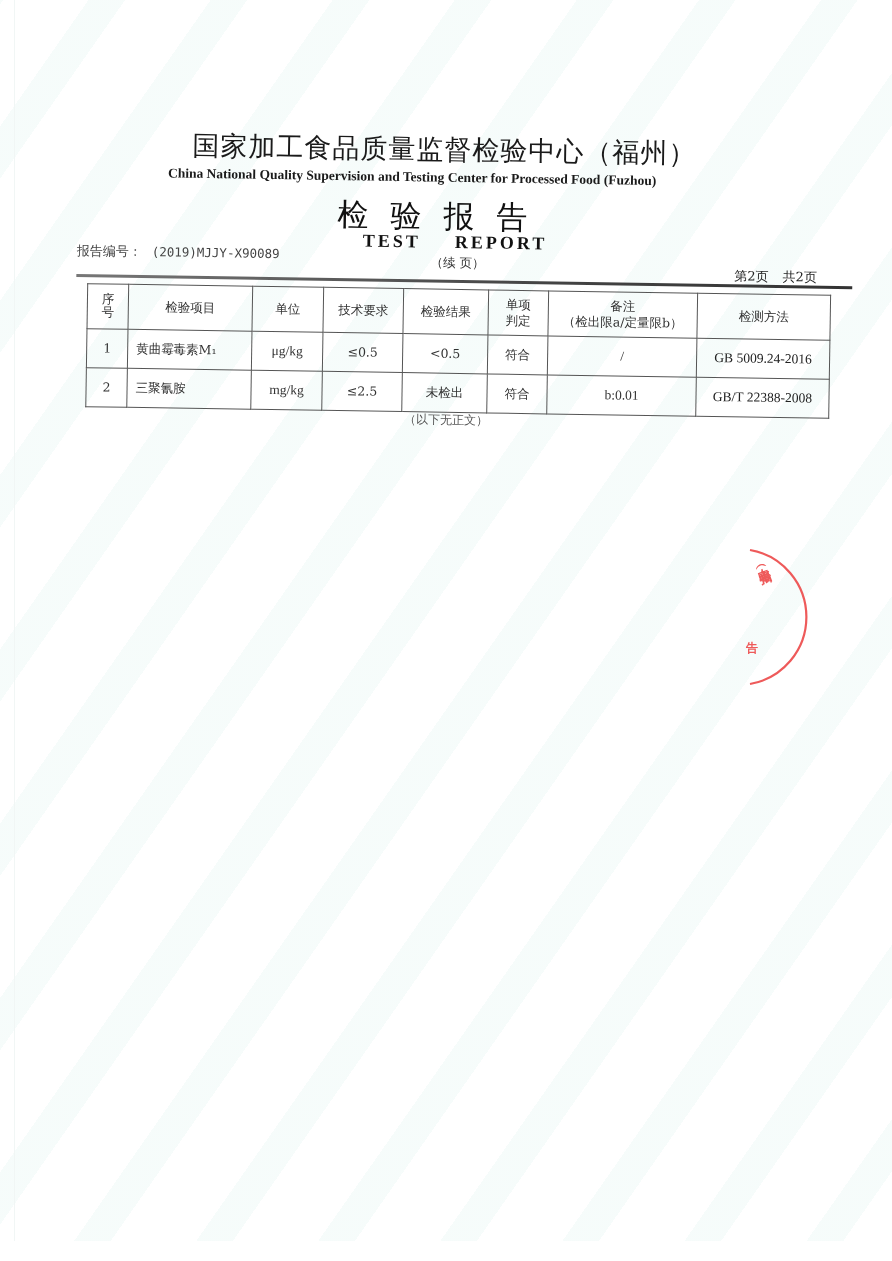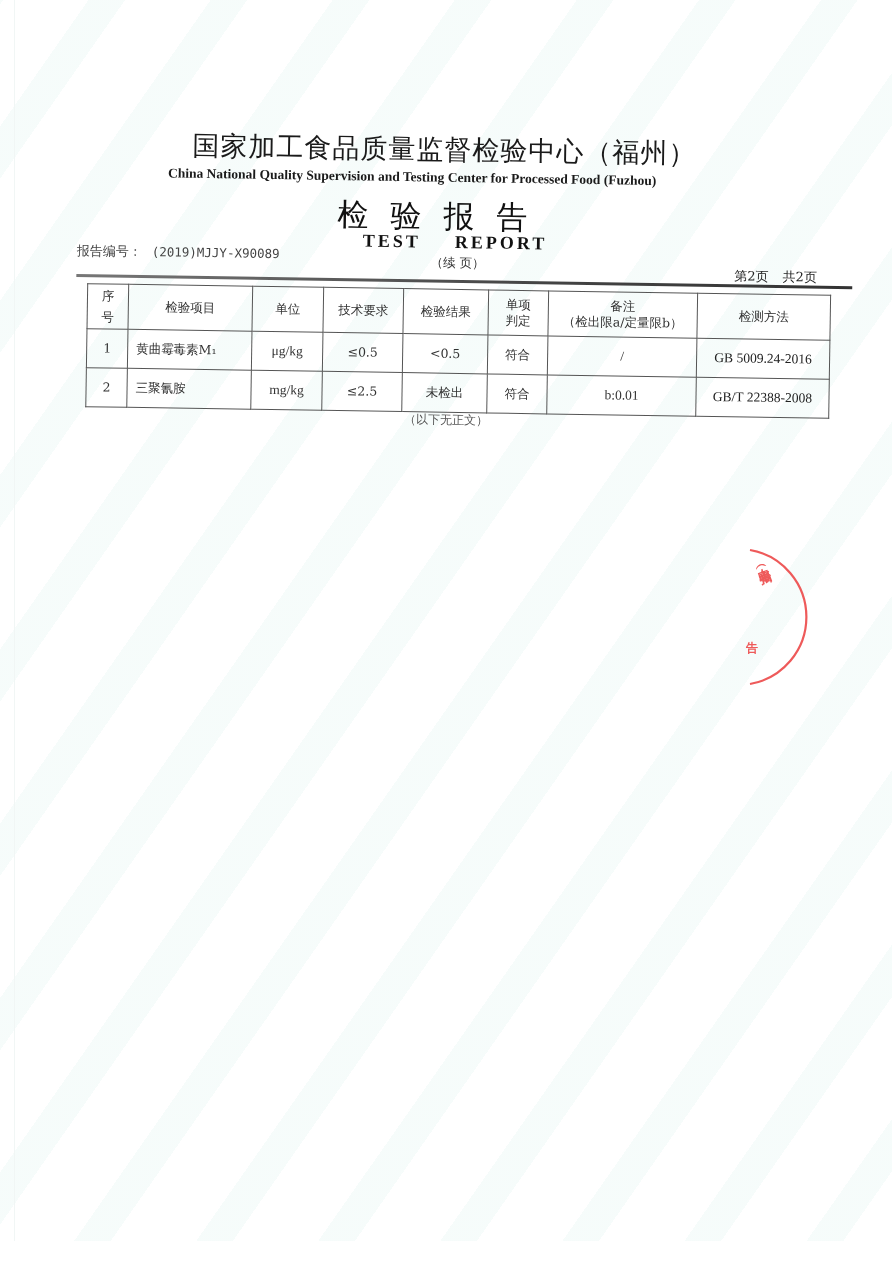--- a/index.html
+++ b/index.html
@@ -179,21 +179,21 @@
 
     <div class="page-info">
       <span>第2页</span><span>共2页</span>
     </div>
 
     <div class="rule"></div>
 
     <table class="results">
       <thead>
         <tr>
-          <th style="width:36px"><span style="display:inline-block;width:14px;line-height:21px;">序号</span></th>
+          <th style="width:36px"><span style="display:inline-block;width:14px;line-height:13px;">序号</span></th>
           <th style="width:119px">检验项目</th>
           <th style="width:66px">单位</th>
           <th style="width:75px">技术要求</th>
           <th style="width:80px">检验结果</th>
           <th style="width:55px">
             <div>单项</div>
             <div>判定</div>
           </th>
           <th style="width:144px">
             <div>备注</div>

